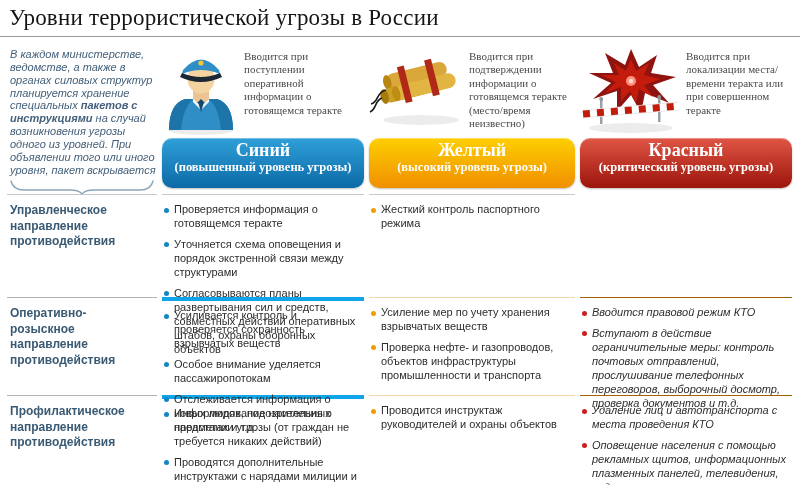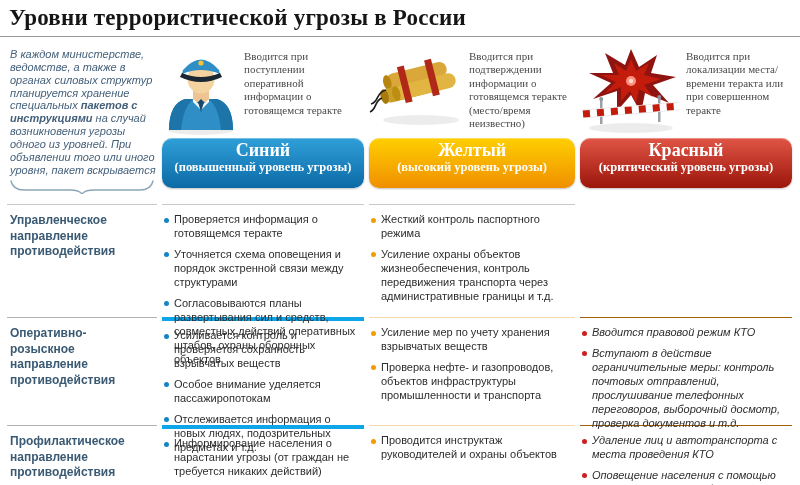--- a/index.html
+++ b/index.html
@@ -13,21 +13,21 @@
     overflow: hidden;
   }
   
   .header {
     padding: 5px 10px 5px 9px;
     border-bottom: 1px solid #9a9a9a;
   }
   .title {
     font-family: "Liberation Serif", serif;
     font-size: 23px;
-    font-weight: bold;
+    font-weight: normal;
     color: #151515;
     letter-spacing: 0.2px;
   }
   
   .grid {
     display: grid;
     grid-template-columns: 150px 202px 206px 212px;
     column-gap: 5px;
     padding: 0 7px;
   }
@@ -66,21 +66,21 @@
     font-family: "Liberation Serif", serif;
     padding-top: 3px;
     box-shadow: inset 0 1px 0 rgba(255,255,255,.35), 0 1px 2px rgba(0,0,0,.25);
   }
   .btn-blue   { background: linear-gradient(#2f9fd8, #0c6aa6); }
   .btn-yellow { background: linear-gradient(#fecf00, #f08f00); }
   .btn-red    { background: linear-gradient(#e05545, #9c150b); }
   .btn-name { font-size: 18px; font-weight: bold; line-height: 1.1; }
   .btn-sub  { font-size: 12.5px; font-weight: bold; line-height: 1.1; }
   
-  .sec { margin-top: 16px; }
+  .sec { margin-top: 6px; }
   .sec .cell { padding-top: 8px; }
   .sec-1 { min-height: 97px; }
   .sec-2 { min-height: 92px; }
   .sec-3 { flex: 1 1 auto; }
   .sec-1 .cell { border-top: 1px solid #c9c9c9; }
   .sec-2 .label-cell, .sec-3 .label-cell { border-top: 1px solid #b3b3b3; }
   .sec-2 .col-blue,   .sec-3 .col-blue   { border-top: 4px solid #0ea5e9; }
   .sec-2 .col-yellow, .sec-3 .col-yellow { border-top: 1px solid #f6d7ad; }
   .sec-2 .col-red,    .sec-3 .col-red    { border-top: 1px solid #a16207; font-style: italic; }
   .sec-label {
@@ -215,21 +215,20 @@
   <div class="cell col-blue">
     <ul class="items">
       <li>Проверяется информация о готовящемся теракте</li>
       <li>Уточняется схема оповещения и порядок экстренной связи между структурами</li>
       <li>Согласовываются планы развертывания сил и средств, совместных действий оперативных штабов, охраны оборонных объектов</li>
     </ul>
   </div>
   <div class="cell col-yellow">
     <ul class="items">
       <li>Жесткий контроль паспортного режима</li>
-      <li>Усиление охраны объектов жизнеобеспечения, контроль передвижения транспорта через административные границы и т.д.</li>
     </ul>
   </div>
 </div>
 
 <div class="grid sec sec-2">
   <div class="cell label-cell">
     <div class="sec-label">Оперативно-розыскное направление противодействия</div>
   </div>
   <div class="cell col-blue">
     <ul class="items">

